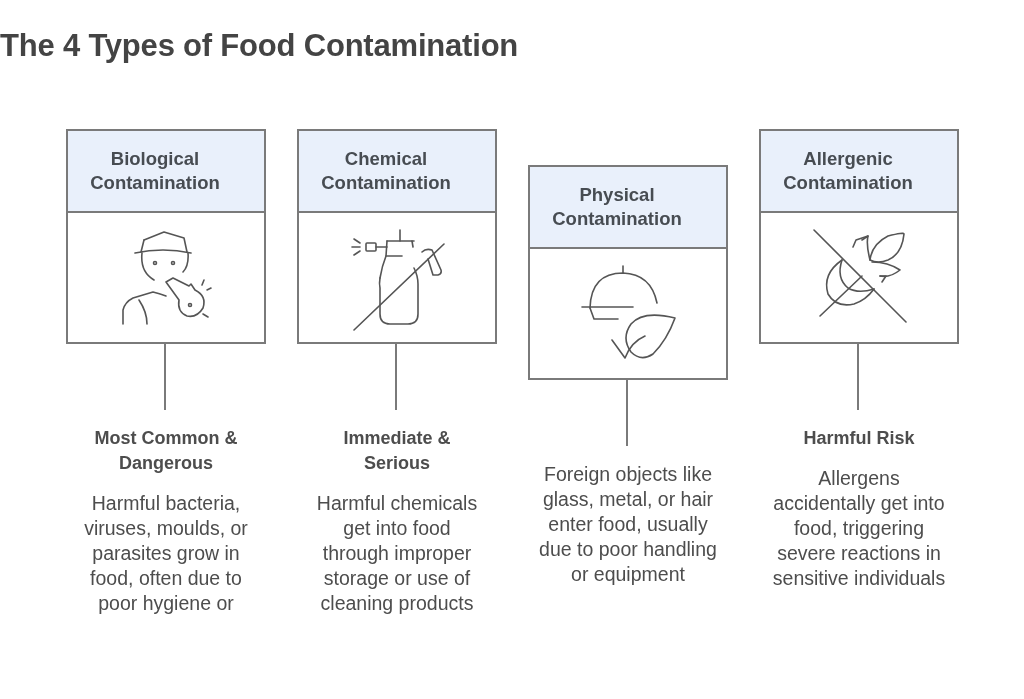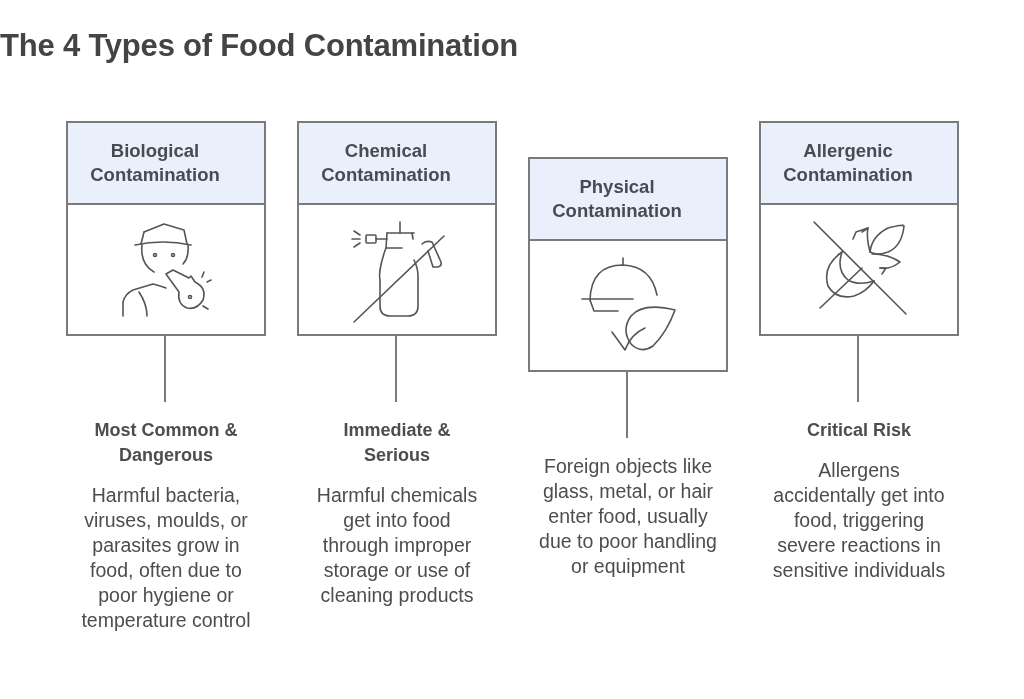--- a/index.html
+++ b/index.html
@@ -21,21 +21,21 @@
       top: 28px;
       width: 1024px;
       text-align: left;
       font-size: 31px;
       font-weight: bold;
       color: #444444;
       letter-spacing: -0.2px;
     }
     .column {
       position: absolute;
-      top: 121px;
+      top: 129px;
       width: 162px;
     }
     .card {
       position: relative;
       width: 196px;
       height: 211px;
       border: 2px solid #7a7a7a;
       background: #ffffff;
       box-sizing: content-box;
     }
@@ -136,21 +136,20 @@
     <div class="caption-heading">
       <div>Most Common &amp;</div>
       <div>Dangerous</div>
     </div>
     <div class="caption-body">
       <div>Harmful bacteria,</div>
       <div>viruses, moulds, or</div>
       <div>parasites grow in</div>
       <div>food, often due to</div>
       <div>poor hygiene or</div>
-      <div>temperature control</div>
     </div>
   </div>
 </div>
 
 <div class="column" style="left:297px;">
   <div class="card">
     <div class="card-header">
       <div class="card-title">
         <div>Chemical</div>
         <div>Contamination</div>
@@ -251,21 +250,21 @@
         <path d="M66 38 Q62 22 64 14 L58 18"></path>
         <path d="M49 25 L52 18 L64 14"></path>
         <path d="M68 40 Q84 40 96 48 Q86 56 76 54"></path>
         <path d="M76 54 L82 54 L78 60"></path>
       </svg>
     </div>
   </div>
   <div class="connector"></div>
   <div class="caption">
     <div class="caption-heading">
-      <div>Critical Risk</div>
+      <div>Harmful Risk</div>
     </div>
     <div class="caption-body">
       <div>Allergens</div>
       <div>accidentally get into</div>
       <div>food, triggering</div>
       <div>severe reactions in</div>
       <div>sensitive individuals</div>
     </div>
   </div>
 </div>

